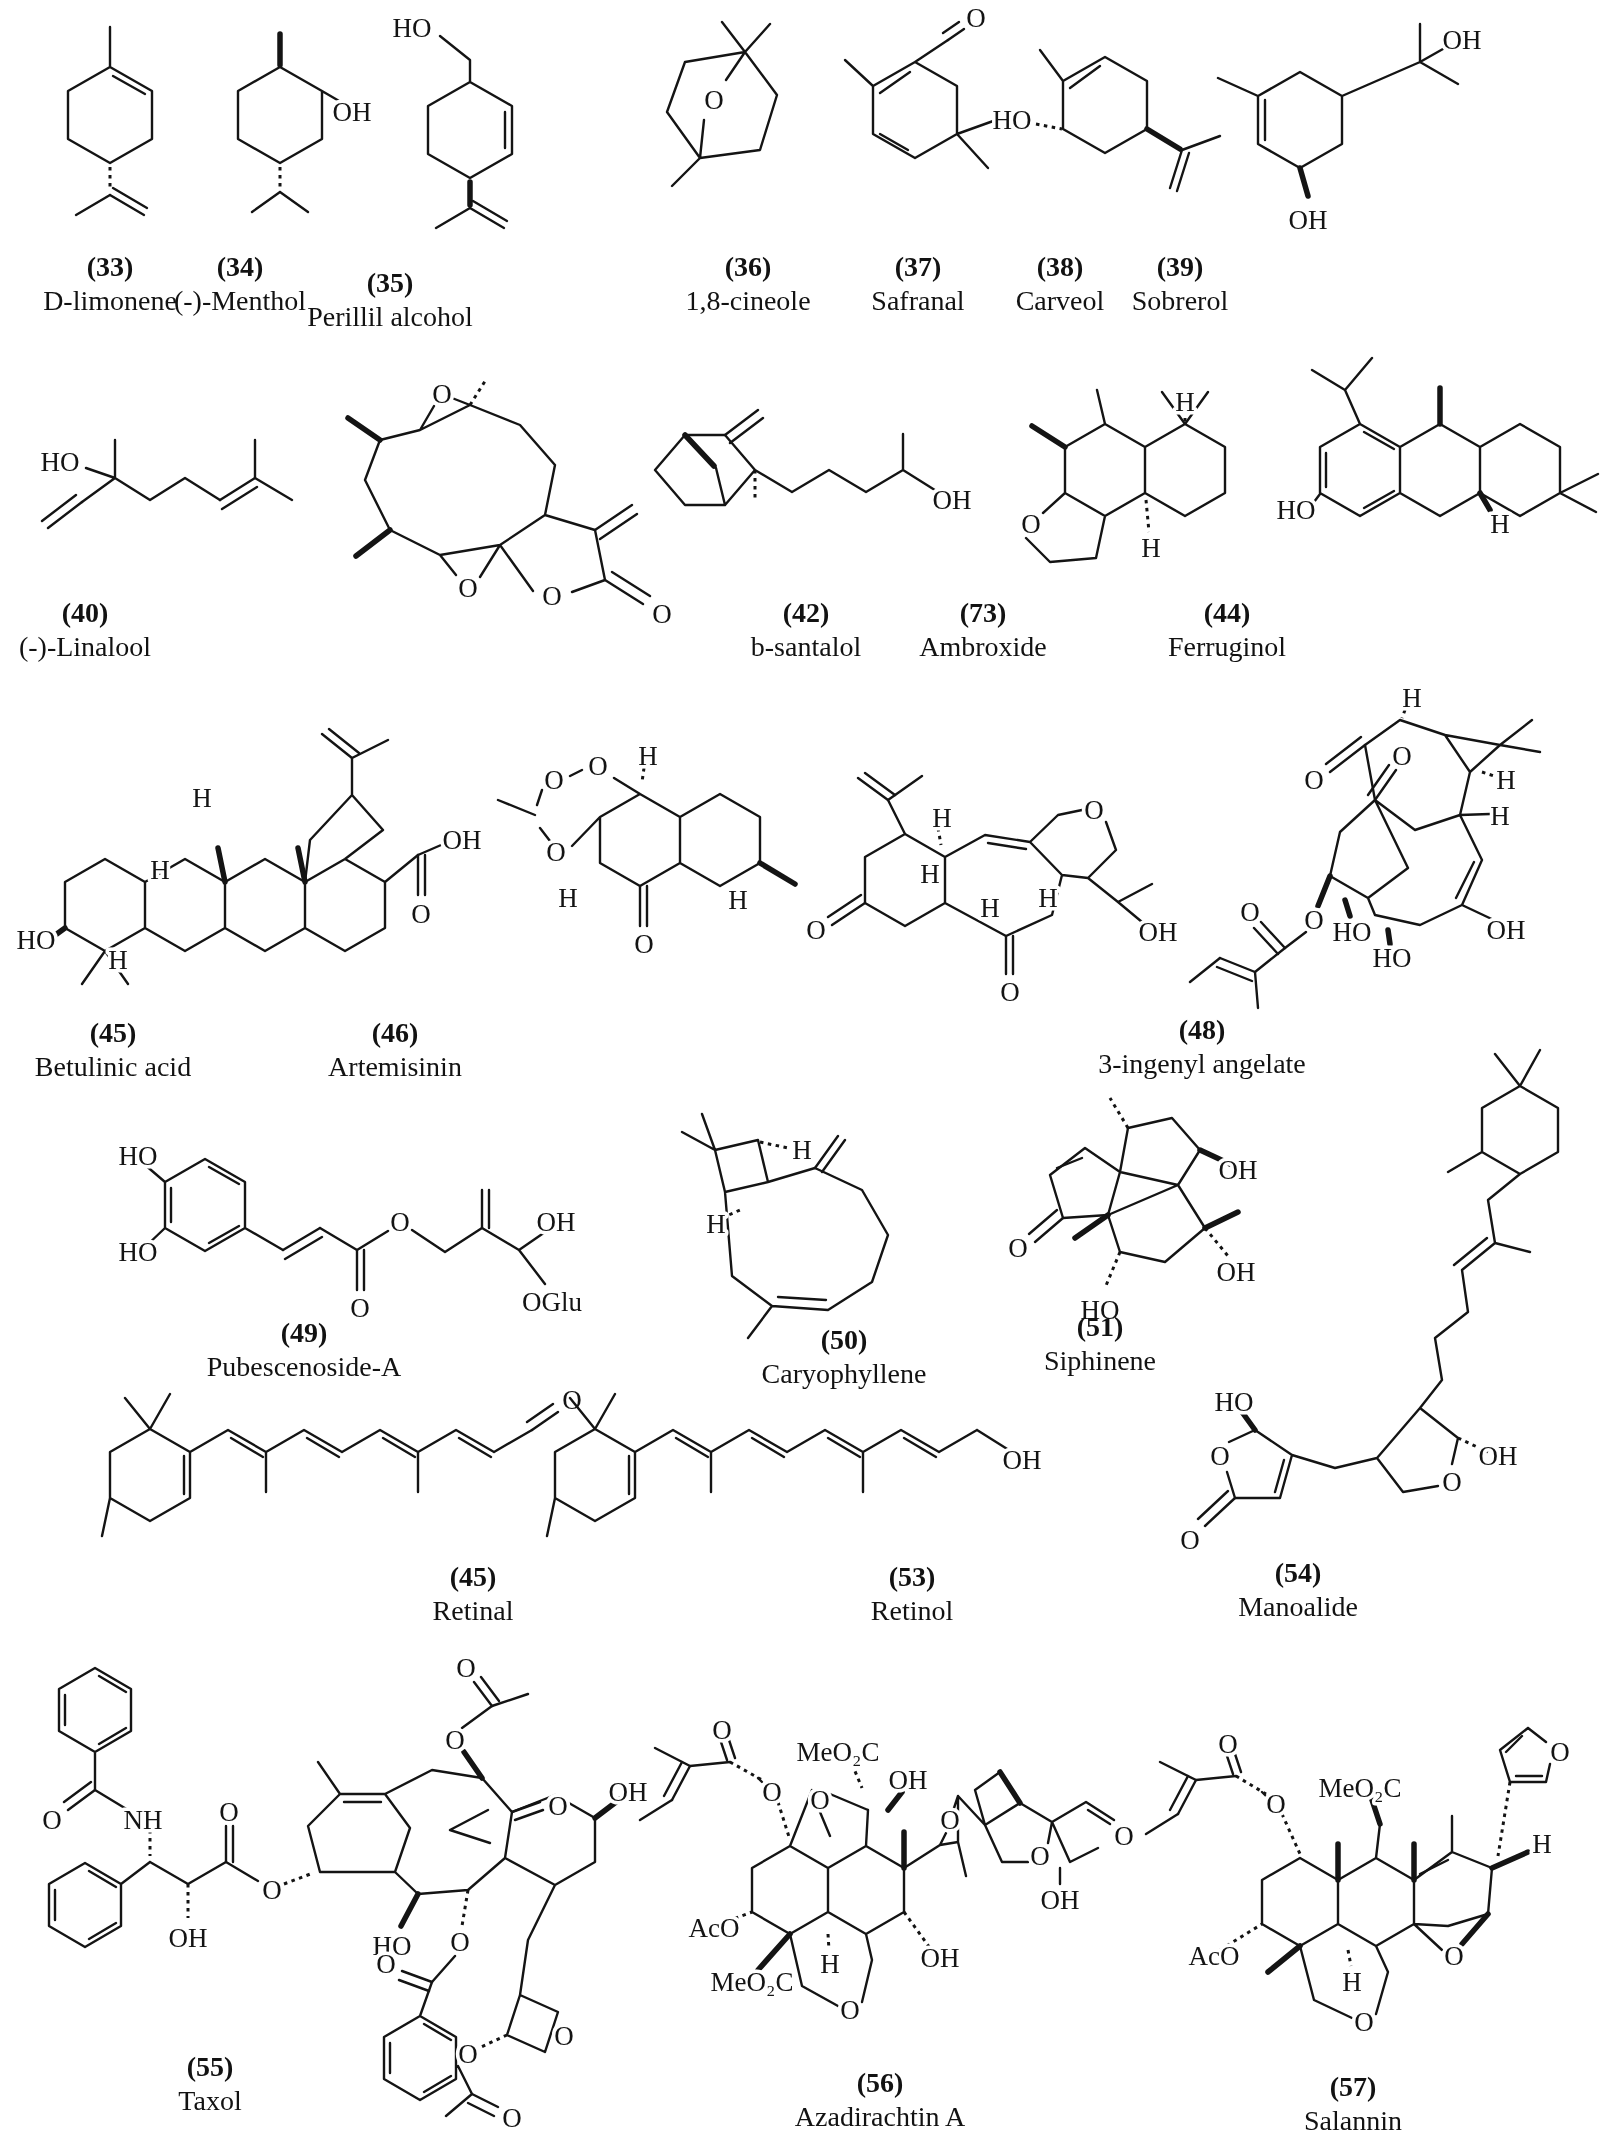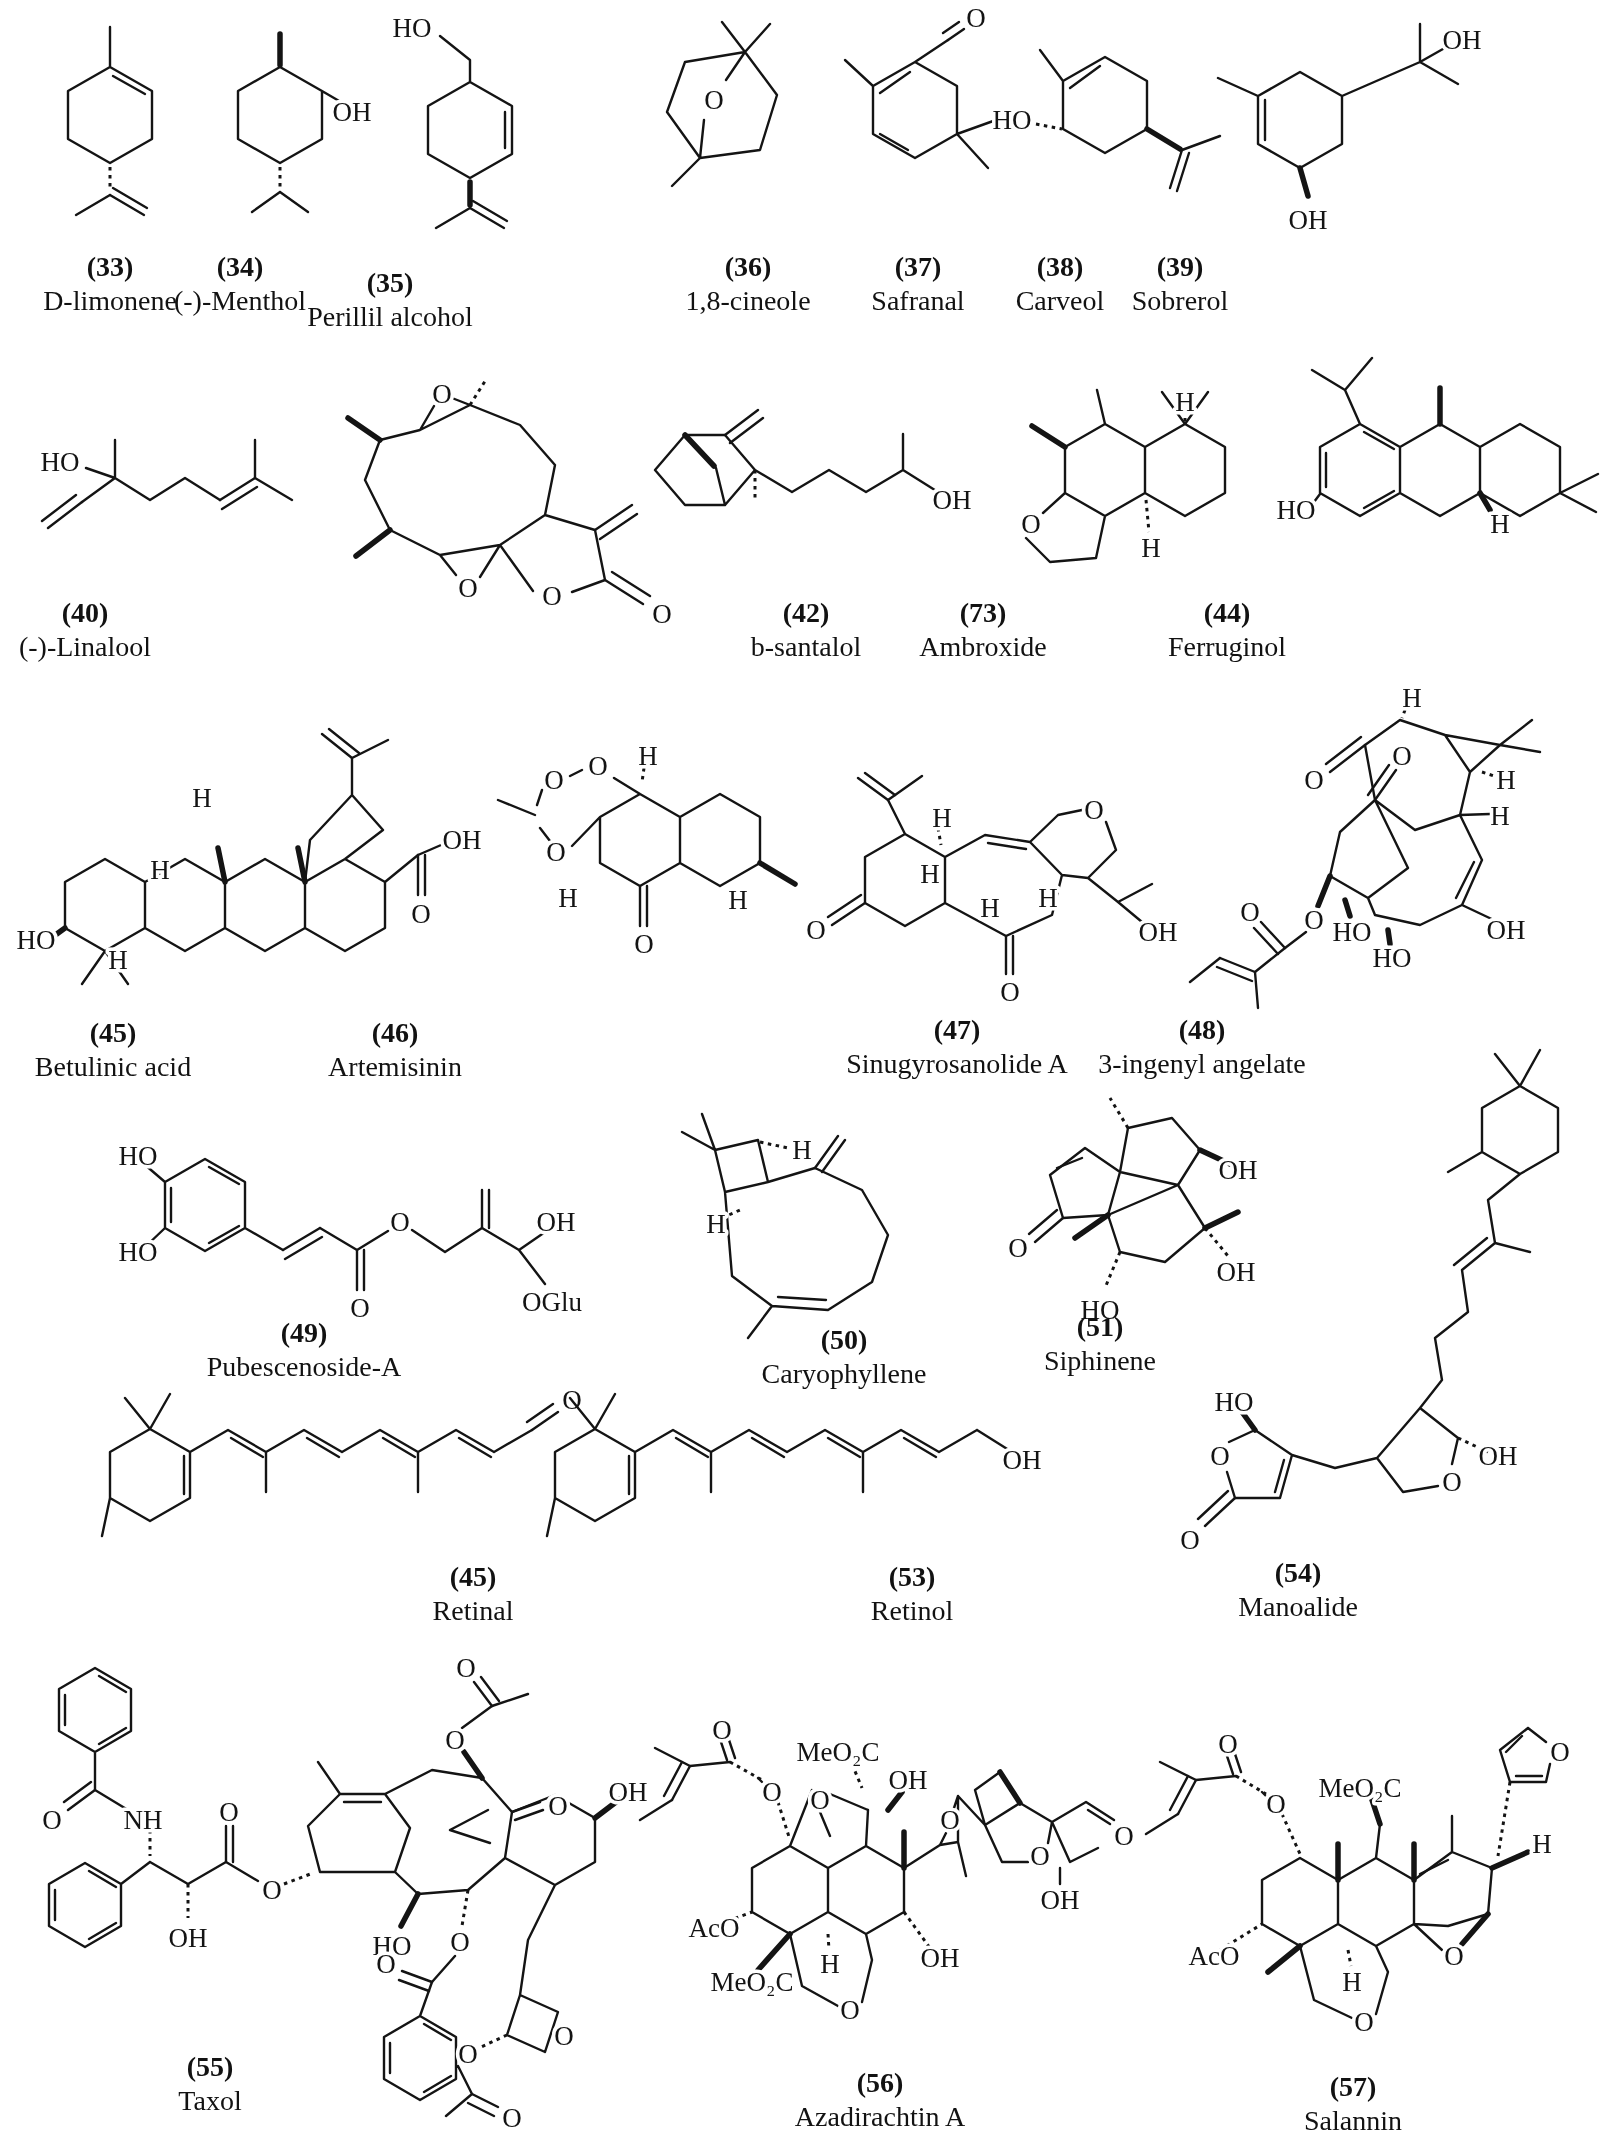--- a/index.html
+++ b/index.html
@@ -330,24 +330,20 @@
     </div>
 
 <div class="lbl" style="left:113px;top:1018px">
       <div class="num">(45)</div>
       <div class="nm">Betulinic acid</div>
     </div>
 <div class="lbl" style="left:395px;top:1018px">
       <div class="num">(46)</div>
       <div class="nm">Artemisinin</div>
     </div>
-<div class="lbl" style="left:957px;top:1015px">
-      <div class="num">(47)</div>
-      <div class="nm">Sinugyrosanolide A</div>
-    </div>
 <div class="lbl" style="left:1202px;top:1015px">
       <div class="num">(48)</div>
       <div class="nm">3-ingenyl angelate</div>
     </div>
 
 <div class="lbl" style="left:304px;top:1318px">
       <div class="num">(49)</div>
       <div class="nm">Pubescenoside-A</div>
     </div>
 <div class="lbl" style="left:844px;top:1325px">

